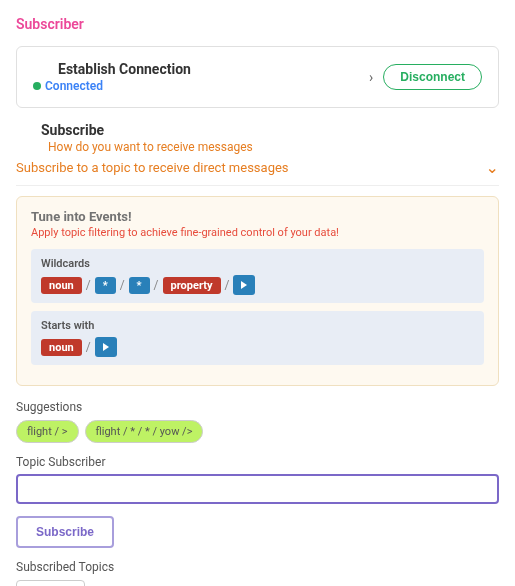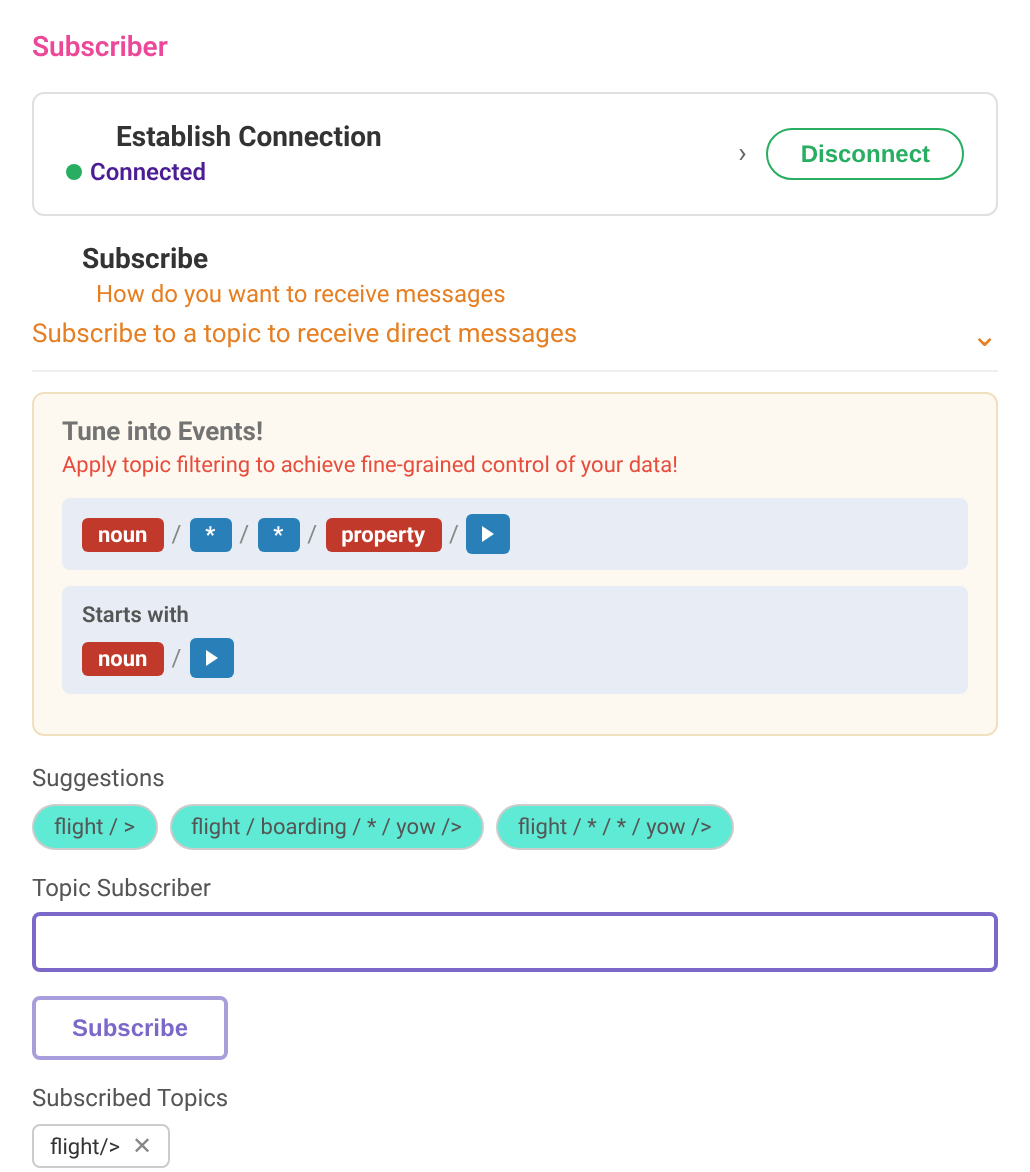--- a/index.html
+++ b/index.html
@@ -51,21 +51,21 @@
     .connection-left {
       display: flex;
       flex-direction: column;
     }
 
     .connected-badge {
       display: flex;
       align-items: center;
       gap: 4px;
       font-size: 12px;
-      color: #4c1d95;
+      color: #3b82f6;
       font-weight: 600;
     }
 
     .connected-dot {
       width: 8px;
       height: 8px;
       border-radius: 50%;
       background: #27ae60;
     }
 
@@ -192,21 +192,21 @@
       flex-wrap: wrap;
     }
 
     .suggestion-chip {
       border: 1px solid #ccc;
       border-radius: 20px;
       padding: 4px 10px;
       font-size: 11px;
       color: #555;
       cursor: pointer;
-      background: #5eead4;
+      background: #bef264;
     }
 
     .topic-subscriber-section {
       margin-bottom: 12px;
     }
 
     .topic-label {
       font-size: 12px;
       color: #555;
       margin-bottom: 5px;
@@ -296,20 +296,21 @@
   <div class="subscribe-header">
     <span class="subscribe-header-text">Subscribe to a topic to receive direct messages</span>
     <span class="chevron-down">⌄</span>
   </div>
 
   <div class="tune-card">
     <div class="tune-title">Tune into Events!</div>
     <div class="tune-subtitle">Apply topic filtering to achieve fine-grained control of your data!</div>
 
     <div class="wildcard-section">
+      <div class="wildcard-label">Wildcards</div>
       <div class="token-row">
         <span class="token token-noun">noun</span>
         <span class="separator">/</span>
         <span class="token token-blue">*</span>
         <span class="separator">/</span>
         <span class="token token-blue">*</span>
         <span class="separator">/</span>
         <span class="token token-property">property</span>
         <span class="separator">/</span>
         <span class="token-arrow-right">
@@ -333,21 +334,20 @@
       </div>
     </div>
   </div>
 </div>
 
 
 <div class="suggestions-section">
   <div class="suggestions-label">Suggestions</div>
   <div class="suggestions-row">
     <span class="suggestion-chip">flight / &gt;</span>
-    <span class="suggestion-chip">flight / boarding / * / yow /&gt;</span>
     <span class="suggestion-chip">flight / * / * / yow /&gt;</span>
   </div>
 </div>
 
 
 <div class="topic-subscriber-section">
   <div class="topic-label">Topic Subscriber</div>
   <input class="topic-input" type="text" placeholder="" style="">
 </div>
 

